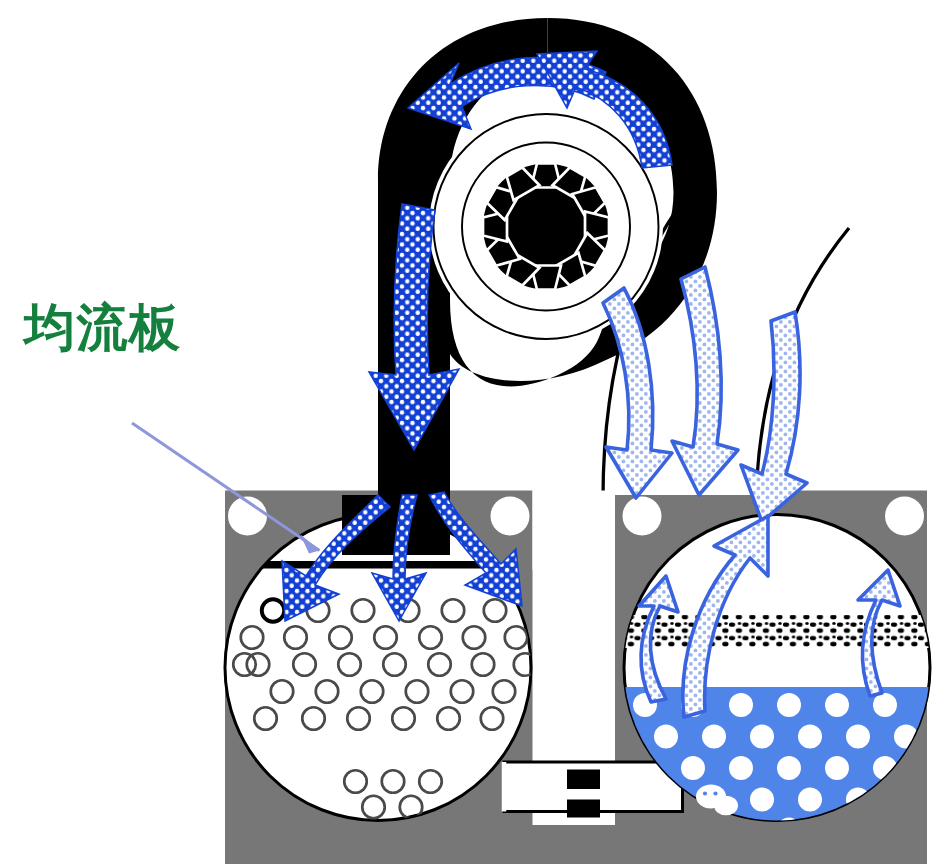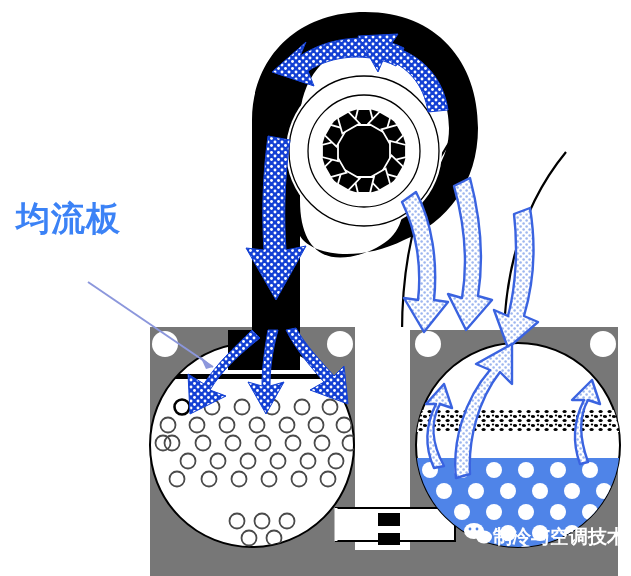--- a/index.html
+++ b/index.html
@@ -1,21 +1,21 @@
 <!DOCTYPE html>
 <html><head>
 <meta charset="utf-8">
 <style>
   html,body{margin:0;padding:0;background:#ffffff;}
   body{font-family:"Liberation Sans","DejaVu Sans",sans-serif;}
   #stage{position:relative;width:631px;height:576px;background:#ffffff;overflow:hidden;}
   #stage svg{position:absolute;left:0;top:0;}
   .lbl{
     position:absolute;
-    color:#3b82f6;
+    color:#15803d;
     font-family:Liberation Serif, serif;
     font-weight:bold;
     white-space:nowrap;
     letter-spacing:1px;
   }
   #flow-plate-label{left:16px;top:196px;font-size:34px;}
   #watermark-text{
     left:493px;top:524px;font-size:19px;color:#ffffff;
     font-family:"DejaVu Sans","Liberation Sans",sans-serif;font-weight:bold;
     letter-spacing:0px;
@@ -318,15 +318,14 @@
   <g>
     <ellipse cx="474" cy="531" rx="10" ry="8" fill="#ffffff"></ellipse>
     <ellipse cx="484" cy="537" rx="8" ry="6.5" fill="#ffffff"></ellipse>
     <circle cx="470" cy="529" r="1.4" fill="#4f84e8"></circle>
     <circle cx="477" cy="529" r="1.4" fill="#4f84e8"></circle>
   </g>
 </svg>
 
 <div class="lbl" id="flow-plate-label">均流板</div>
 
-<div class="lbl" id="watermark-text">制冷与空调技术</div>
 
 </div>
 
 </body></html>

